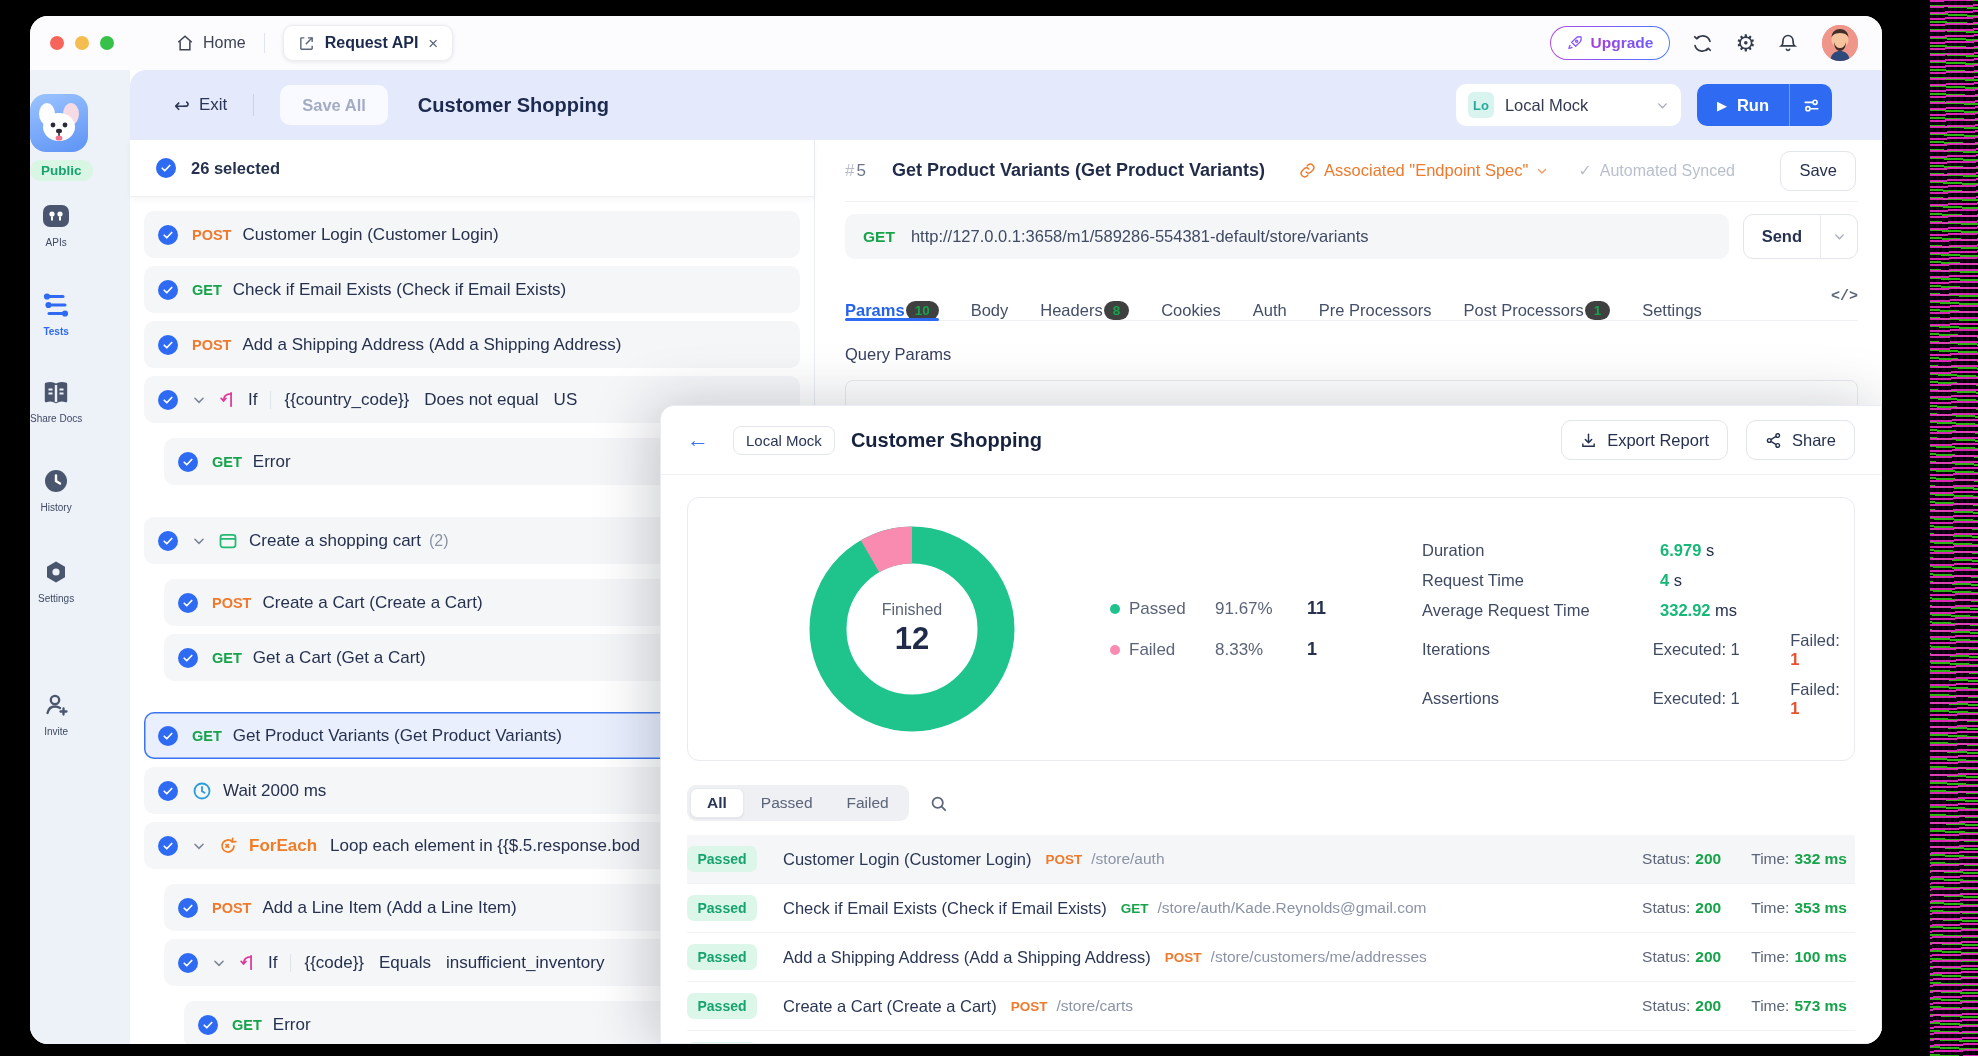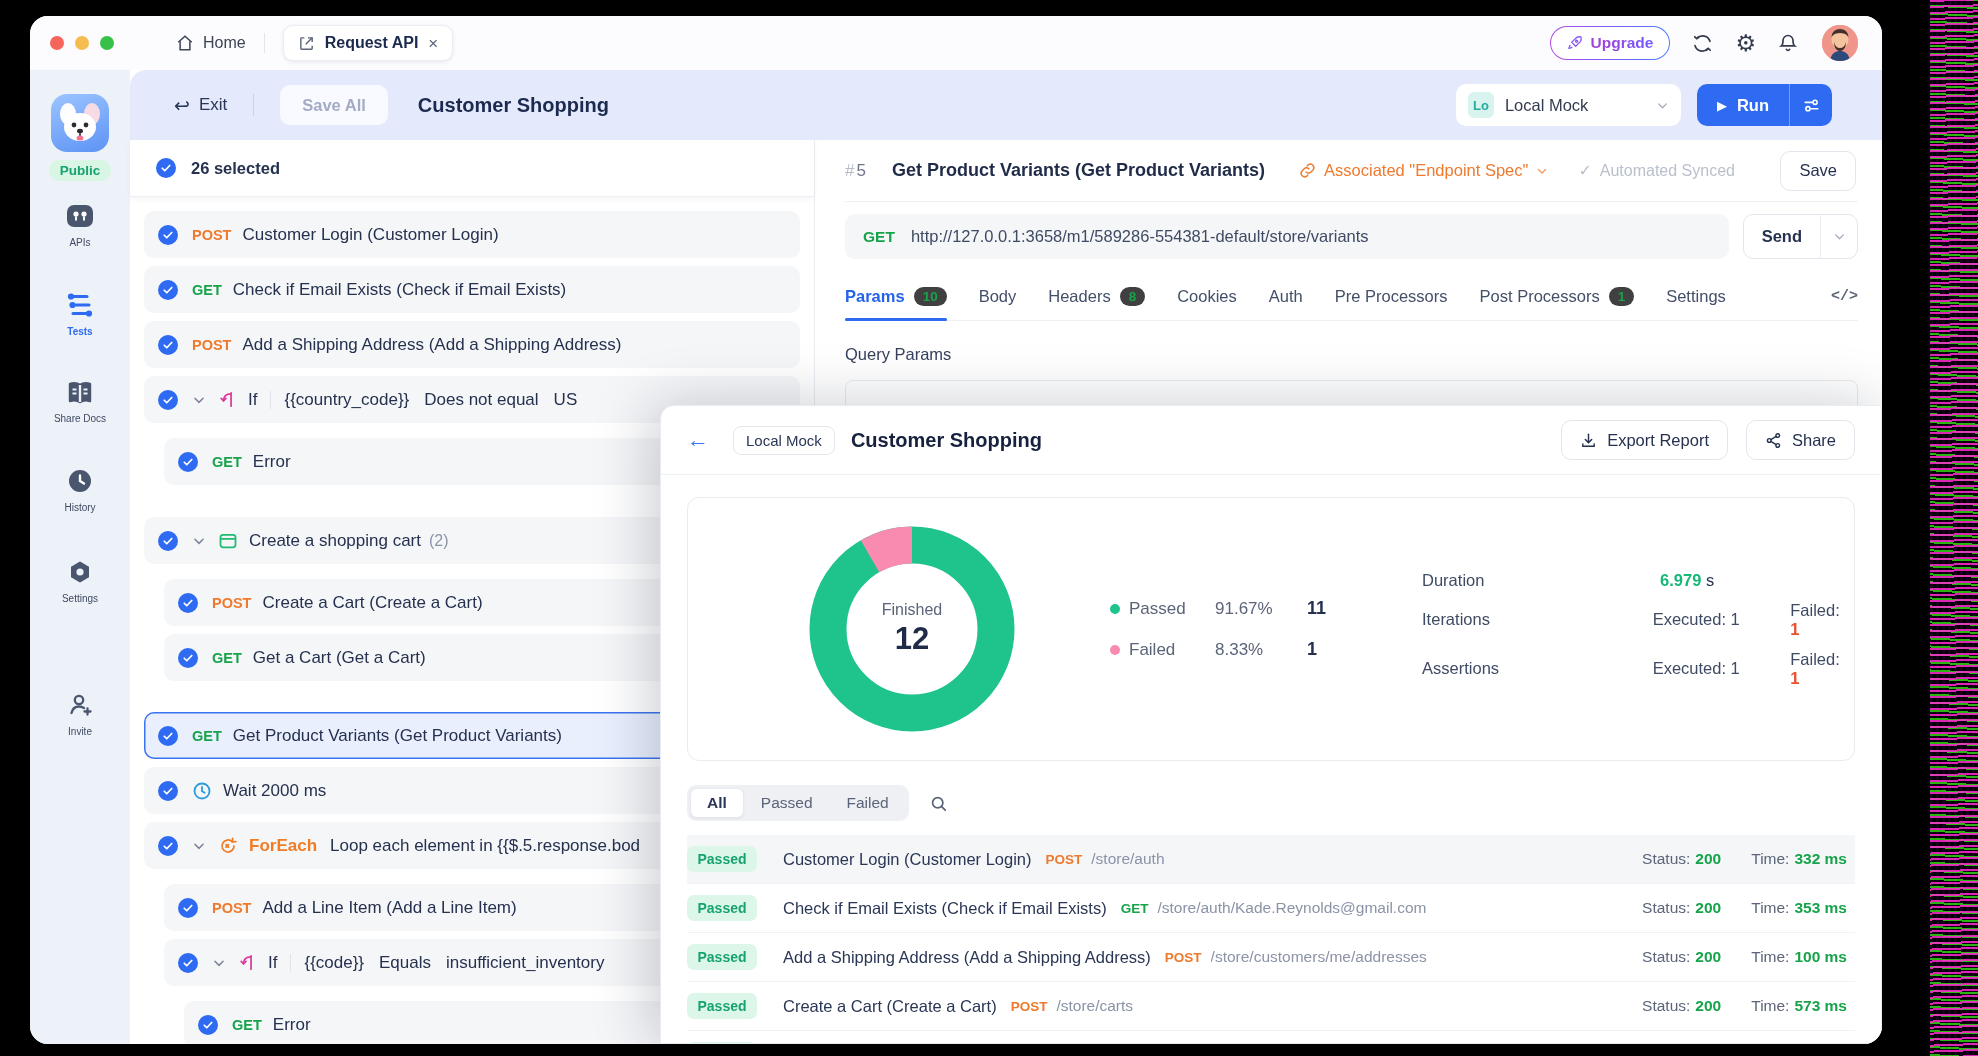--- a/index.html
+++ b/index.html
@@ -28,21 +28,21 @@
   .active-tab .x{font-weight:400;color:#5b6478;font-size:17px;line-height:1;cursor:pointer}
   .tb-spacer{flex:1}
   .upgrade{display:flex;align-items:center;gap:8px;height:34px;padding:0 16px;border-radius:17px;font-size:15.5px;font-weight:600;cursor:pointer;
     border:1.5px solid transparent;background:linear-gradient(#fff,#fff) padding-box,linear-gradient(90deg,#b44ae0,#7a5cff,#4a7dff) border-box;}
   .upgrade span{background:linear-gradient(90deg,#a43fd8,#6d5bff);-webkit-background-clip:text;background-clip:text;color:transparent}
   .tb-ic{margin-left:22px;display:flex;align-items:center;color:#343c4e;cursor:pointer}
   .avatar-user{width:36px;height:36px;border-radius:50%;margin:0 24px 0 24px;overflow:hidden;flex:none;background:#f1a09a;cursor:pointer}
 
   
   .body-row{flex:1;display:flex;min-height:0}
-  .rail{width:100px;flex:none;background:#edf1f8;display:flex;flex-direction:column;align-items:center}
+  .rail{width:100px;flex:none;background:#edf1f8;display:flex;flex-direction:column;align-items:flex-start}
   .rail-avatar{width:58px;height:58px;border-radius:16px;margin-top:24px;overflow:hidden;background:linear-gradient(160deg,#9cc4ff,#5d93f5);cursor:pointer}
   .rail-badge{margin-top:8px;background:#d8f6e3;color:#17a36e;font-size:13.5px;font-weight:700;border-radius:10px;padding:3px 11px}
   .rail-item{display:flex;flex-direction:column;align-items:center;gap:8px;cursor:pointer;color:#3f4a63}
   .rail-item .lbl{font-size:10px}
   .rail-item.active{color:var(--blue)}
   .rail-item.active .lbl{font-weight:600}
 
   .main{flex:1;display:flex;flex-direction:column;min-width:0}
   .toolbar{height:70px;flex:none;background:#e4e9fc;border-top-left-radius:16px;display:flex;align-items:center}
   .exit{display:flex;align-items:center;gap:9px;margin-left:44px;font-size:17px;color:#2a3655;cursor:pointer}
@@ -91,21 +91,21 @@
   .btn{height:40px;border:1px solid #e2e5ec;background:#fff;border-radius:10px;font-size:16.5px;color:#25314f;padding:0 18px;cursor:pointer;display:flex;align-items:center;gap:10px}
   .url-row{display:flex;align-items:center;margin-top:12px;flex:none}
   .url-pill{flex:1;height:45px;background:#f5f6f8;border-radius:10px;display:flex;align-items:center;padding:0 18px;min-width:0}
   .url-pill .m{font-size:15.5px;font-weight:700;color:var(--grn);margin-right:16px}
   .url-pill .u{font-size:16.5px;color:#3f4a63;white-space:nowrap;overflow:hidden}
   .send-group{display:flex;align-items:center;height:45px;border:1px solid #e2e5ec;border-radius:10px;margin-left:14px;background:#fff;cursor:pointer}
   .send-group .s{padding:0 18px;font-size:16.5px;font-weight:600;color:#25314f}
   .send-group .d{width:1px;height:45px;background:#e9ebf0}
   .send-group .c{width:36px;display:flex;justify-content:center}
   .dtabs{display:flex;align-items:center;gap:32px;height:48px;margin-top:14px;border-bottom:1px solid #eef0f3;flex:none}
-  .dtab{position:relative;height:100%;display:flex;align-items:center;gap:9px;font-size:16.5px;color:#434e68;cursor:pointer}
+  .dtab{position:relative;height:100%;display:flex;align-items:flex-end;gap:1px;font-size:16.5px;color:#434e68;cursor:pointer}
   .dtab.active{color:var(--blue-d);font-weight:600}
   .dtab.active::after{content:"";position:absolute;left:0;right:0;bottom:-1px;height:3px;border-radius:2px;background:var(--blue)}
   .dtab .pill{background:#404040;color:var(--grn);font-size:13.5px;font-weight:700;border-radius:10px;padding:2px 9px}
   .code-ic{margin-left:auto;color:#5b6478;font-family:"Liberation Mono","DejaVu Sans Mono",monospace;font-size:15px;font-weight:700;cursor:pointer}
   .qp-title{margin-top:24px;font-size:16.5px;color:#37415e;font-weight:500}
   .qp-table{margin-top:16px;height:70px;border:1px solid #e9ebf0;border-radius:8px}
 
   
   .modal{position:absolute;left:630px;top:389px;right:0;bottom:0;background:#fff;border-top-left-radius:14px;border:1px solid #e9ecf2;box-shadow:-8px 0 60px rgba(15,23,42,.22);z-index:10;display:flex;flex-direction:column}
   .md-header{height:69px;flex:none;display:flex;align-items:center;padding:0 26px;border-bottom:1px solid #eef0f3}
@@ -657,20 +657,28 @@
                 <span class="lg-pct">8.33%</span>
                 <span class="lg-cnt">1</span>
               </div>
             </div>
           <div class="stats" id="stats">
               <div class="st-row">
                 <span class="st-lbl">Duration</span>
                 <span class="st-val"><b>6.979</b> <span class="unit">s</span></span>
               </div>
               <div class="st-row">
+                <span class="st-lbl">Request Time</span>
+                <span class="st-val"><b>4</b> <span class="unit">s</span></span>
+              </div>
+              <div class="st-row">
+                <span class="st-lbl">Average Request Time</span>
+                <span class="st-val"><b>332.92</b> <span class="unit">ms</span></span>
+              </div>
+              <div class="st-row">
                 <span class="st-lbl">Iterations</span>
                 <span class="st-exec">Executed: 1</span>
                 <span class="st-fail">Failed: <b>1</b></span>
               </div>
               <div class="st-row">
                 <span class="st-lbl">Assertions</span>
                 <span class="st-exec">Executed: 1</span>
                 <span class="st-fail">Failed: <b>1</b></span>
               </div>
             </div>

